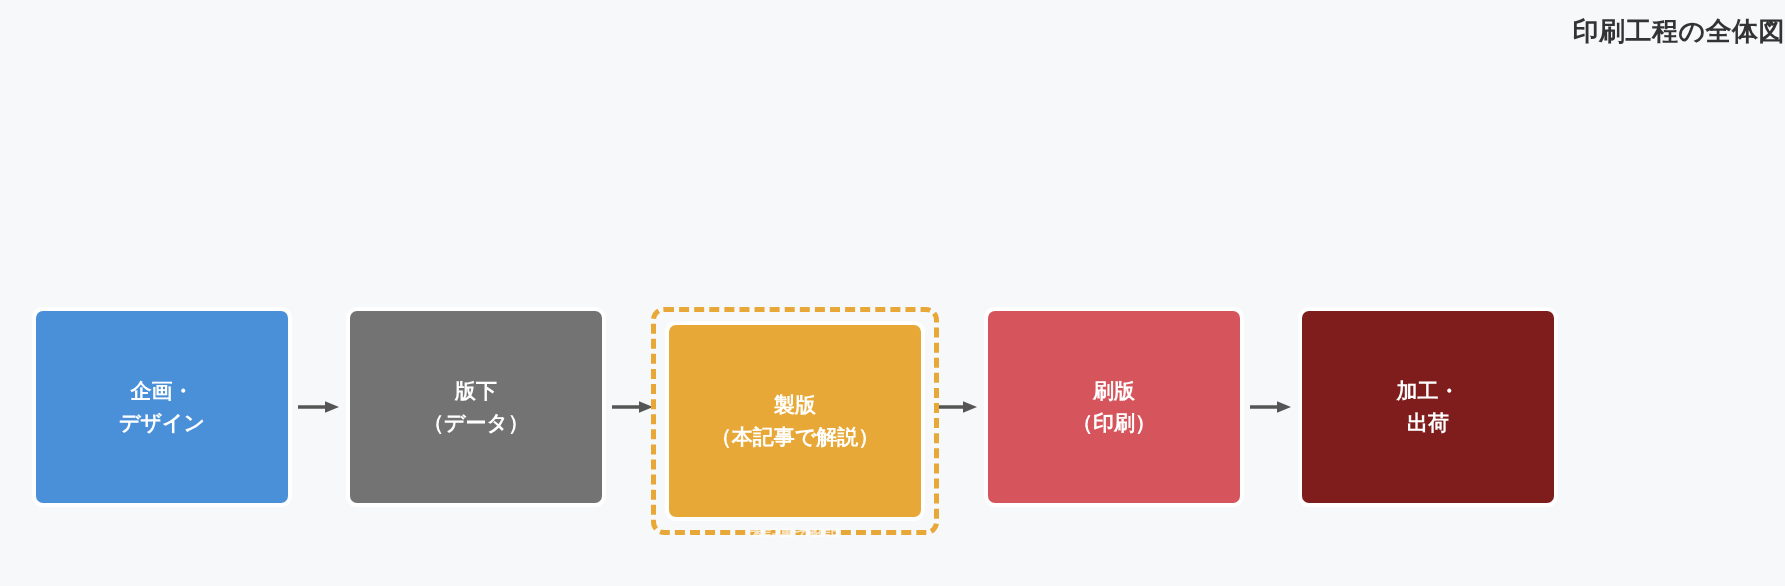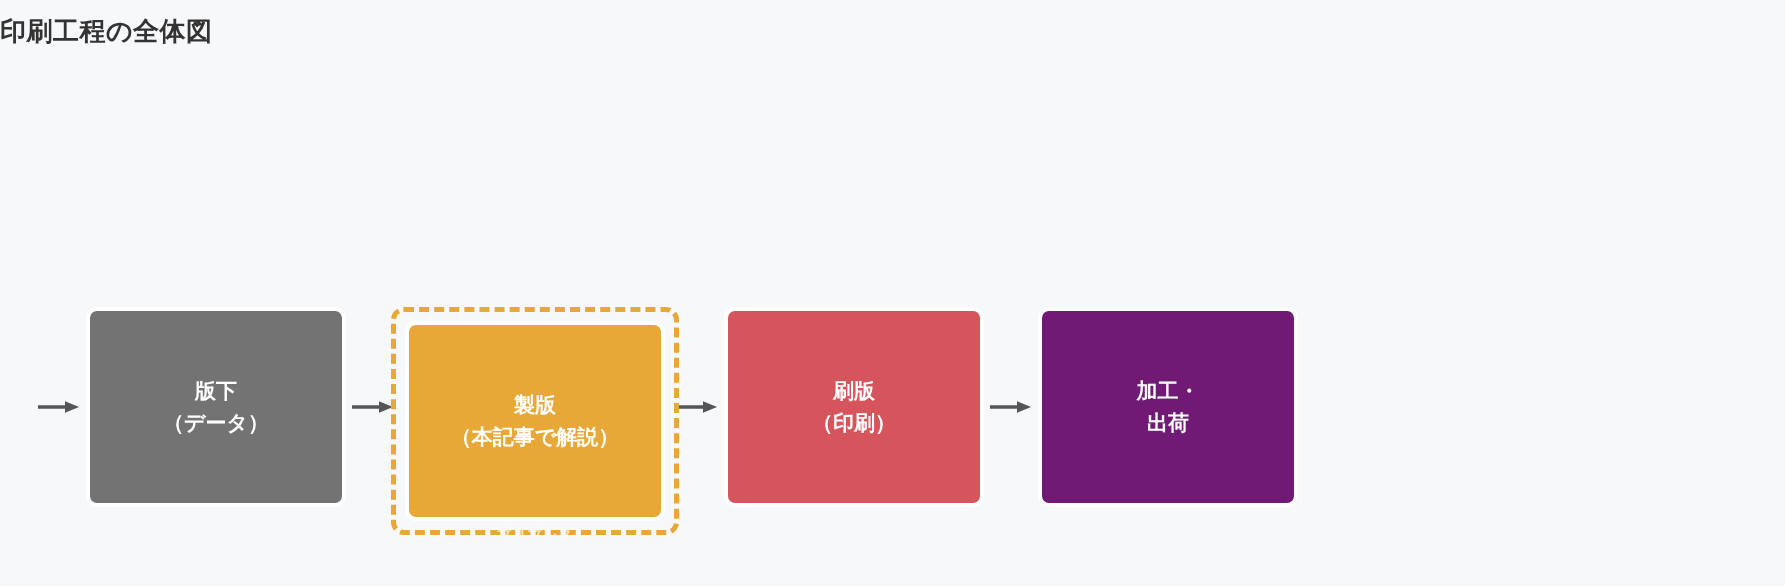--- a/index.html
+++ b/index.html
@@ -13,21 +13,21 @@
     font-family: "DejaVu Sans", "Liberation Sans", sans-serif;
     overflow: hidden;
     position: relative;
   }
 
   .diagram-title {
     position: absolute;
     top: 14px;
     left: 0;
     width: 1785px;
-    text-align: left;
+    text-align: right;
     font-size: 26px;
     font-weight: bold;
     color: #333333;
     letter-spacing: 0.5px;
     line-height: 34px;
   }
 
   .flow-row {
     position: absolute;
     top: 307px;
@@ -103,20 +103,26 @@
     flex: 0 0 auto;
   }
   .arrow svg { display: block; }
 </style>
 </head>
 <body>
 
 <div class="diagram-title">印刷工程の全体図</div>
 
 <div class="flow-row">
+    <div class="node-wrap">
+      <div class="node" style="background: rgb(74, 144, 217);">
+        <span class="node-line">企画・</span>
+        <span class="node-line">デザイン</span>
+      </div>
+    </div>
     <div class="arrow">
       <svg width="42" height="16" viewBox="0 0 42 16">
         <path d="M0 6.2 H27 V2.2 L41 8 L27 13.8 V9.8 H0 Z" fill="#555555"></path>
       </svg>
     </div>
     <div class="node-wrap">
       <div class="node" style="background: #737373;">
         <span class="node-line">版下</span>
         <span class="node-line">（データ）</span>
       </div>
@@ -125,38 +131,38 @@
       <svg width="42" height="16" viewBox="0 0 42 16">
         <path d="M0 6.2 H27 V2.2 L41 8 L27 13.8 V9.8 H0 Z" fill="#555555"></path>
       </svg>
     </div>
     <div class="node-wrap">
       <div class="highlight-wrap" style="border-color: rgb(232, 168, 56);">
         <div class="node" style="background: rgb(232, 168, 56);">
           <span class="node-line">製版</span>
           <span class="node-line">（本記事で解説）</span>
         </div>
-        <div class="highlight-note">プリプレス</div>
+        <div class="highlight-note">本記事で解説</div>
       </div>
     </div>
     <div class="arrow">
       <svg width="42" height="16" viewBox="0 0 42 16">
         <path d="M0 6.2 H27 V2.2 L41 8 L27 13.8 V9.8 H0 Z" fill="#555555"></path>
       </svg>
     </div>
     <div class="node-wrap">
       <div class="node" style="background: rgb(214, 84, 91); align-items: center;">
         <span class="node-line">刷版</span>
         <span class="node-line">（印刷）</span>
       </div>
     </div>
     <div class="arrow">
       <svg width="42" height="16" viewBox="0 0 42 16">
         <path d="M0 6.2 H27 V2.2 L41 8 L27 13.8 V9.8 H0 Z" fill="#555555"></path>
       </svg>
     </div>
     <div class="node-wrap">
-      <div class="node" style="background: #701a75;">
+      <div class="node" style="background: #7f1d1d;">
         <span class="node-line">加工・</span>
         <span class="node-line">出荷</span>
       </div>
     </div>
   </div>
 
 </body></html>

